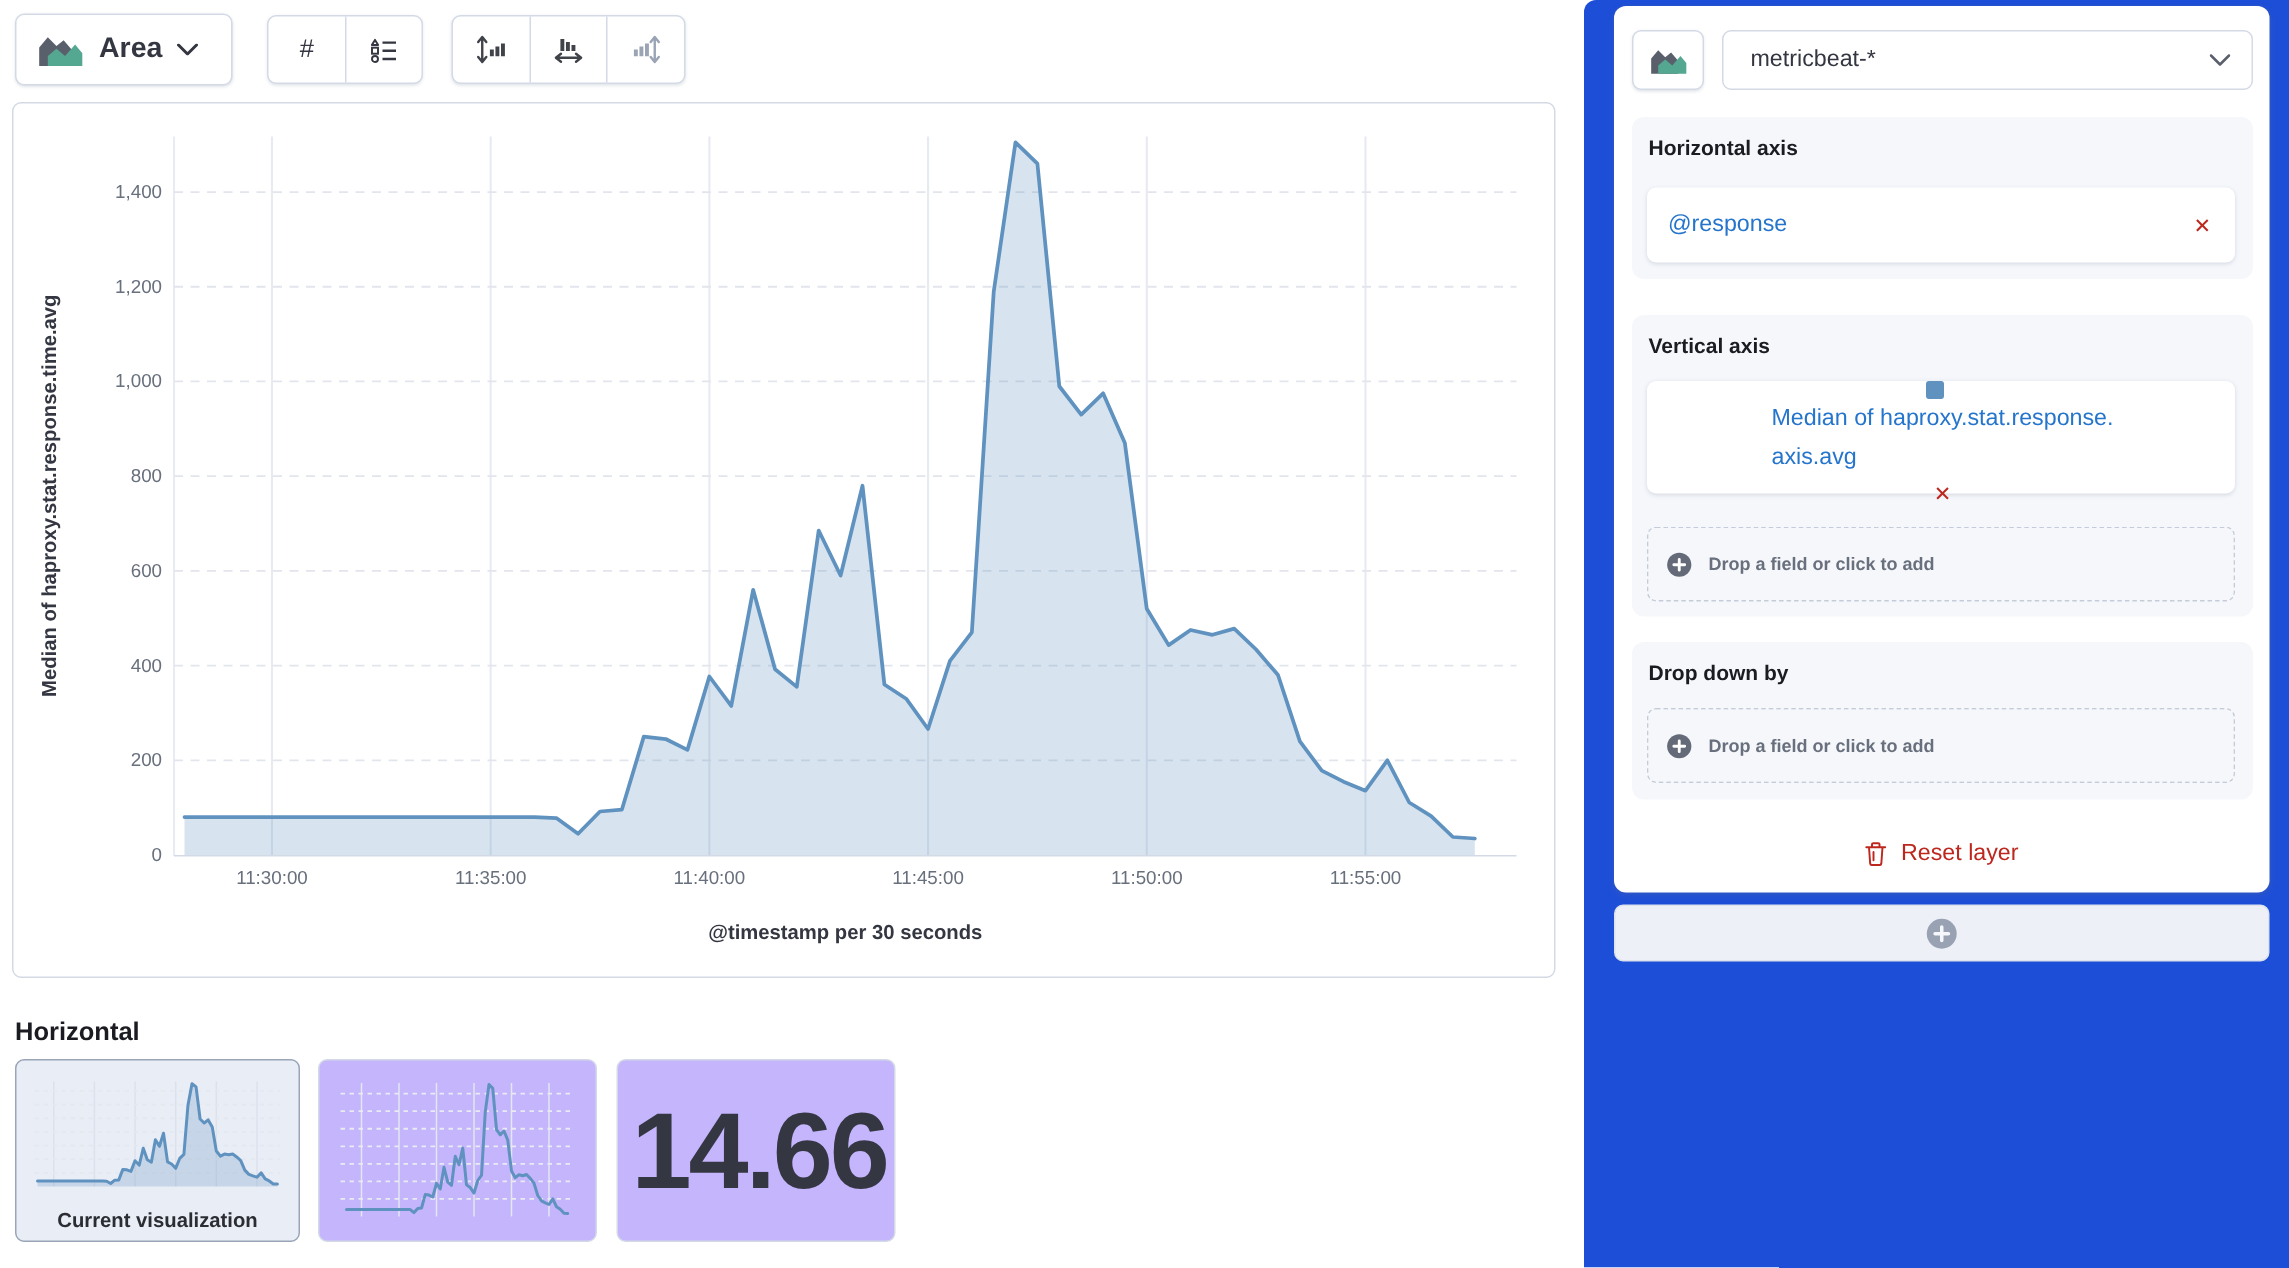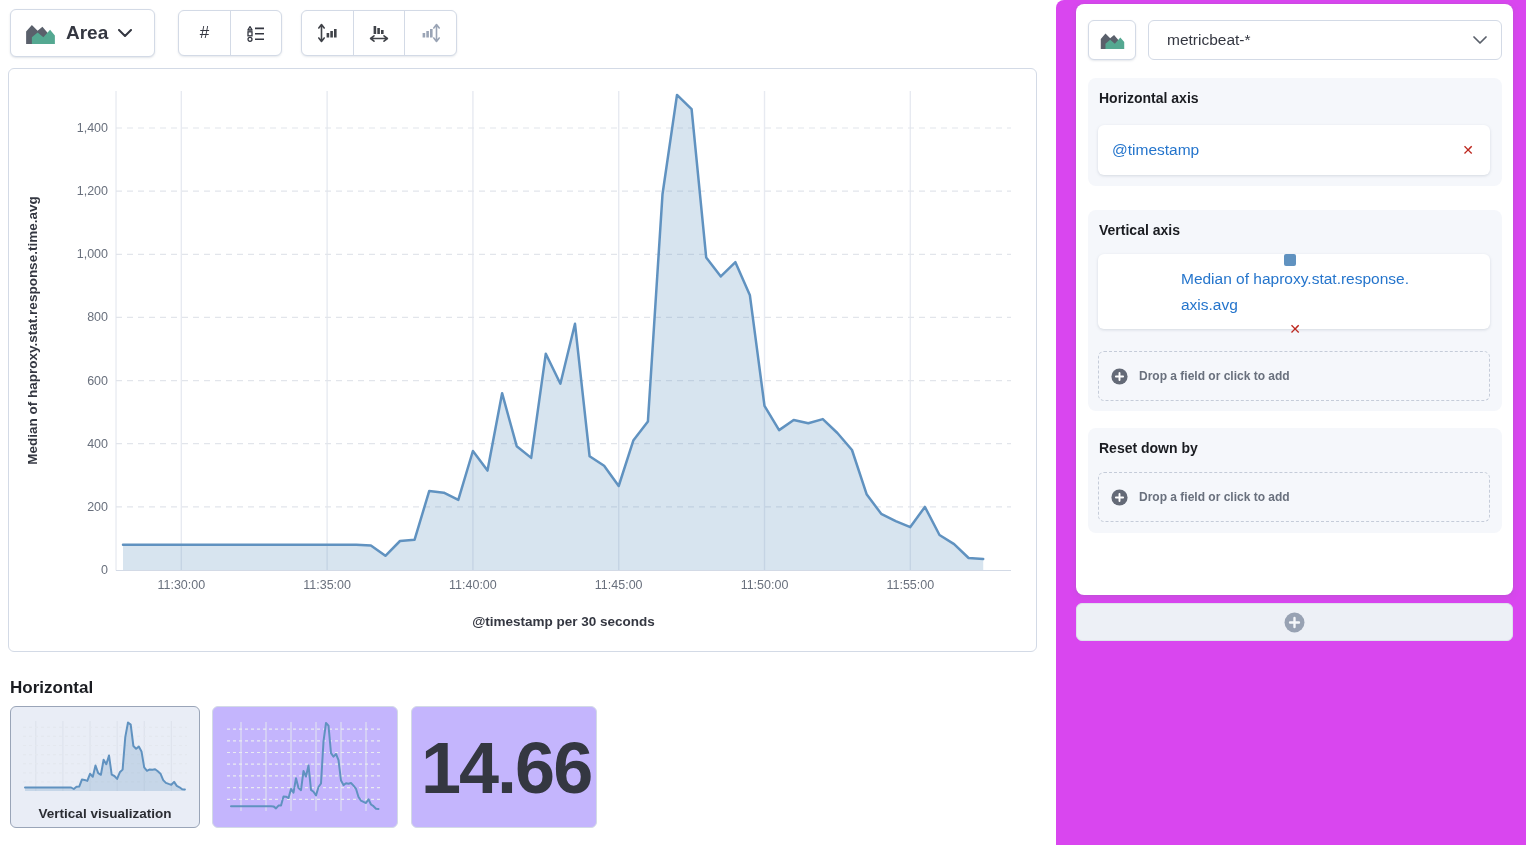--- a/index.html
+++ b/index.html
@@ -36,21 +36,21 @@
   .sc1 { left:10px; width:190px; }
   .sc2 { left:212px; width:186px; }
   .sc3 { left:411px; width:186px; }
   .sugg-card .mini-wrap { display:block; margin:8px auto 0 auto; }
   .sugg-label { position:absolute; left:0; right:0; bottom:6px; text-align:center; font-size:13.5px;
     font-weight:bold; color:#2b2d33; }
   .metric-big { position:absolute; left:9px; top:20px; font-size:72px; font-weight:bold; color:#343741;
     letter-spacing:-2px; white-space:nowrap; }
 
   
-  .config-col { position:absolute; left:1056px; top:0; width:470px; height:845px; background:#d946ef;
+  .config-col { position:absolute; left:1056px; top:0; width:470px; height:845px; background:#1d4ed8;
     border-top-left-radius:8px; }
   .layer-card { position:absolute; left:20px; top:4px; width:437px; height:591px; background:#fff;
     border-radius:8px; box-shadow:0 2px 6px rgba(109,120,140,.18), 0 0 2px rgba(109,120,140,.18); }
   .layer-head { position:absolute; left:12px; top:16px; right:11px; height:40px; display:flex; gap:12px; }
   .layer-chart-btn { width:48px; height:40px; background:#fff; border:1px solid #D3DAE6; border-radius:6px;
     display:flex; align-items:center; justify-content:center; cursor:pointer;
     box-shadow:0 1px 2px rgba(152,162,179,.25); }
   .index-select { flex:1; height:40px; background:#fff; border:1px solid #D3DAE6; border-radius:6px;
     display:flex; align-items:center; padding:0 14px 0 18px; cursor:pointer; }
   .index-select span { flex:1; font-size:15.5px; color:#343741; }
@@ -198,21 +198,21 @@
         <line x1="3" x2="167" y1="66.9" y2="66.9" stroke="#E4E8EF" stroke-width="1.2" stroke-dasharray="3 3"></line>
         <line x1="3" x2="167" y1="57.8" y2="57.8" stroke="#E4E8EF" stroke-width="1.2" stroke-dasharray="3 3"></line>
         <line x1="3" x2="167" y1="48.7" y2="48.7" stroke="#E4E8EF" stroke-width="1.2" stroke-dasharray="3 3"></line>
         <line x1="3" x2="167" y1="39.6" y2="39.6" stroke="#E4E8EF" stroke-width="1.2" stroke-dasharray="3 3"></line>
         <line x1="3" x2="167" y1="30.5" y2="30.5" stroke="#E4E8EF" stroke-width="1.2" stroke-dasharray="3 3"></line>
         <line x1="3" x2="167" y1="21.4" y2="21.4" stroke="#E4E8EF" stroke-width="1.2" stroke-dasharray="3 3"></line>
         <line x1="3" x2="167" y1="12.300000000000004" y2="12.300000000000004" stroke="#E4E8EF" stroke-width="1.2" stroke-dasharray="3 3"></line>
         <path d="M5.0,76 L5.0,72.4 L7.7,72.4 L10.4,72.4 L13.1,72.4 L15.8,72.4 L18.6,72.4 L21.3,72.4 L24.0,72.4 L26.7,72.4 L29.4,72.4 L32.1,72.4 L34.8,72.4 L37.5,72.4 L40.2,72.4 L42.9,72.4 L45.6,72.4 L48.4,72.4 L51.1,72.5 L53.8,74.0 L56.5,71.8 L59.2,71.6 L61.9,64.6 L64.6,64.9 L67.3,65.9 L70.0,58.8 L72.8,61.7 L75.5,50.5 L78.2,58.2 L80.9,59.8 L83.6,44.8 L86.3,49.2 L89.0,40.5 L91.7,59.6 L94.4,61.0 L97.1,63.9 L99.8,57.3 L102.6,54.6 L105.3,21.9 L108.0,7.5 L110.7,9.6 L113.4,31.0 L116.1,33.7 L118.8,31.6 L121.5,36.4 L124.2,52.3 L127.0,55.8 L129.7,54.4 L132.4,54.8 L135.1,54.3 L137.8,56.3 L140.5,58.7 L143.2,65.1 L145.9,67.9 L148.6,68.9 L151.3,69.8 L154.1,66.9 L156.8,70.9 L159.5,72.3 L162.2,74.3 L164.9,74.4 L164.9,76 Z" fill="#6092C0" fill-opacity="0.25" stroke="none"></path>
         <path d="M5.0,72.4 L7.7,72.4 L10.4,72.4 L13.1,72.4 L15.8,72.4 L18.6,72.4 L21.3,72.4 L24.0,72.4 L26.7,72.4 L29.4,72.4 L32.1,72.4 L34.8,72.4 L37.5,72.4 L40.2,72.4 L42.9,72.4 L45.6,72.4 L48.4,72.4 L51.1,72.5 L53.8,74.0 L56.5,71.8 L59.2,71.6 L61.9,64.6 L64.6,64.9 L67.3,65.9 L70.0,58.8 L72.8,61.7 L75.5,50.5 L78.2,58.2 L80.9,59.8 L83.6,44.8 L86.3,49.2 L89.0,40.5 L91.7,59.6 L94.4,61.0 L97.1,63.9 L99.8,57.3 L102.6,54.6 L105.3,21.9 L108.0,7.5 L110.7,9.6 L113.4,31.0 L116.1,33.7 L118.8,31.6 L121.5,36.4 L124.2,52.3 L127.0,55.8 L129.7,54.4 L132.4,54.8 L135.1,54.3 L137.8,56.3 L140.5,58.7 L143.2,65.1 L145.9,67.9 L148.6,68.9 L151.3,69.8 L154.1,66.9 L156.8,70.9 L159.5,72.3 L162.2,74.3 L164.9,74.4" fill="none" stroke="#6092C0" stroke-width="2" stroke-linejoin="round" stroke-linecap="round"></path>
       </svg>
-    <div class="sugg-label">Vertical visualization</div>
+    <div class="sugg-label">Current visualization</div>
   </div>
   <div class="sugg-card sc2">
     <svg id="mini-line" class="mini-wrap" width="166" height="106">
         <line x1="19" x2="19" y1="7" y2="96" stroke="#E3E7EF" stroke-width="1"></line>
         <line x1="44" x2="44" y1="7" y2="96" stroke="#E3E7EF" stroke-width="1"></line>
         <line x1="69" x2="69" y1="7" y2="96" stroke="#E3E7EF" stroke-width="1"></line>
         <line x1="94" x2="94" y1="7" y2="96" stroke="#E3E7EF" stroke-width="1"></line>
         <line x1="119" x2="119" y1="7" y2="96" stroke="#E3E7EF" stroke-width="1"></line>
         <line x1="144" x2="144" y1="7" y2="96" stroke="#E3E7EF" stroke-width="1"></line>
         <line x1="5" x2="161" y1="84.3" y2="84.3" stroke="#E9EBF1" stroke-width="1.2" stroke-dasharray="3 3"></line>
@@ -244,21 +244,21 @@
           <span>metricbeat-*</span>
           <svg width="14" height="8" viewBox="0 0 14 8">
             <path d="M1 1 l6 6 l6 -6" fill="none" stroke="#5A606B" stroke-width="1.7" stroke-linecap="round" stroke-linejoin="round"></path>
           </svg>
         </div>
       </div>
 
       <div class="cfg-section sec-h">
         <div class="cfg-label">Horizontal axis</div>
         <div class="dim-pill pill-h">
-          <span class="dim-text">@timestamp</span>
+          <span class="dim-text">@response</span>
           <button class="remove-x">✕</button>
         </div>
       </div>
 
       <div class="cfg-section sec-v">
         <div class="cfg-label">Vertical axis</div>
         <div class="dim-pill pill-v">
           <span class="swatch"></span>
           <span class="dim-lines">
             <span>Median of haproxy.stat.response.</span>
@@ -269,30 +269,36 @@
         <div class="drop-zone dz-v">
           <svg width="17" height="17" viewBox="0 0 16 16">
             <circle cx="8" cy="8" r="7.6" fill="#646A77"></circle>
             <path d="M8 4.6 v6.8 M4.6 8 h6.8" stroke="#fff" stroke-width="1.8" stroke-linecap="round"></path>
           </svg>
           <span>Drop a field or click to add</span>
         </div>
       </div>
 
       <div class="cfg-section sec-b">
-        <div class="cfg-label">Reset down by</div>
+        <div class="cfg-label">Drop down by</div>
         <div class="drop-zone dz-b">
           <svg width="17" height="17" viewBox="0 0 16 16">
             <circle cx="8" cy="8" r="7.6" fill="#646A77"></circle>
             <path d="M8 4.6 v6.8 M4.6 8 h6.8" stroke="#fff" stroke-width="1.8" stroke-linecap="round"></path>
           </svg>
           <span>Drop a field or click to add</span>
         </div>
       </div>
 
+      <button class="reset-layer">
+        <svg width="15" height="17" viewBox="0 0 15 17">
+          <path d="M1.2 3.8 H13.8 M5 3.8 V1.9 a0.8 0.8 0 0 1 0.8 -0.8 h3.4 a0.8 0.8 0 0 1 0.8 0.8 V3.8 M3 3.8 l0.8 11 a1 1 0 0 0 1 0.9 h5.4 a1 1 0 0 0 1 -0.9 l0.8 -11 M6 7 v5.5" fill="none" stroke="#BD271E" stroke-width="1.3" stroke-linecap="round" stroke-linejoin="round"></path>
+        </svg>
+        <span>Reset layer</span>
+      </button>
     </div>
 
     <button class="add-layer">
       <svg width="21" height="21" viewBox="0 0 16 16">
         <circle cx="8" cy="8" r="7.6" fill="#98A2B3"></circle>
         <path d="M8 4.6 v6.8 M4.6 8 h6.8" stroke="#F5F7FA" stroke-width="1.8" stroke-linecap="round"></path>
       </svg>
     </button>
   </div>
 </div>

